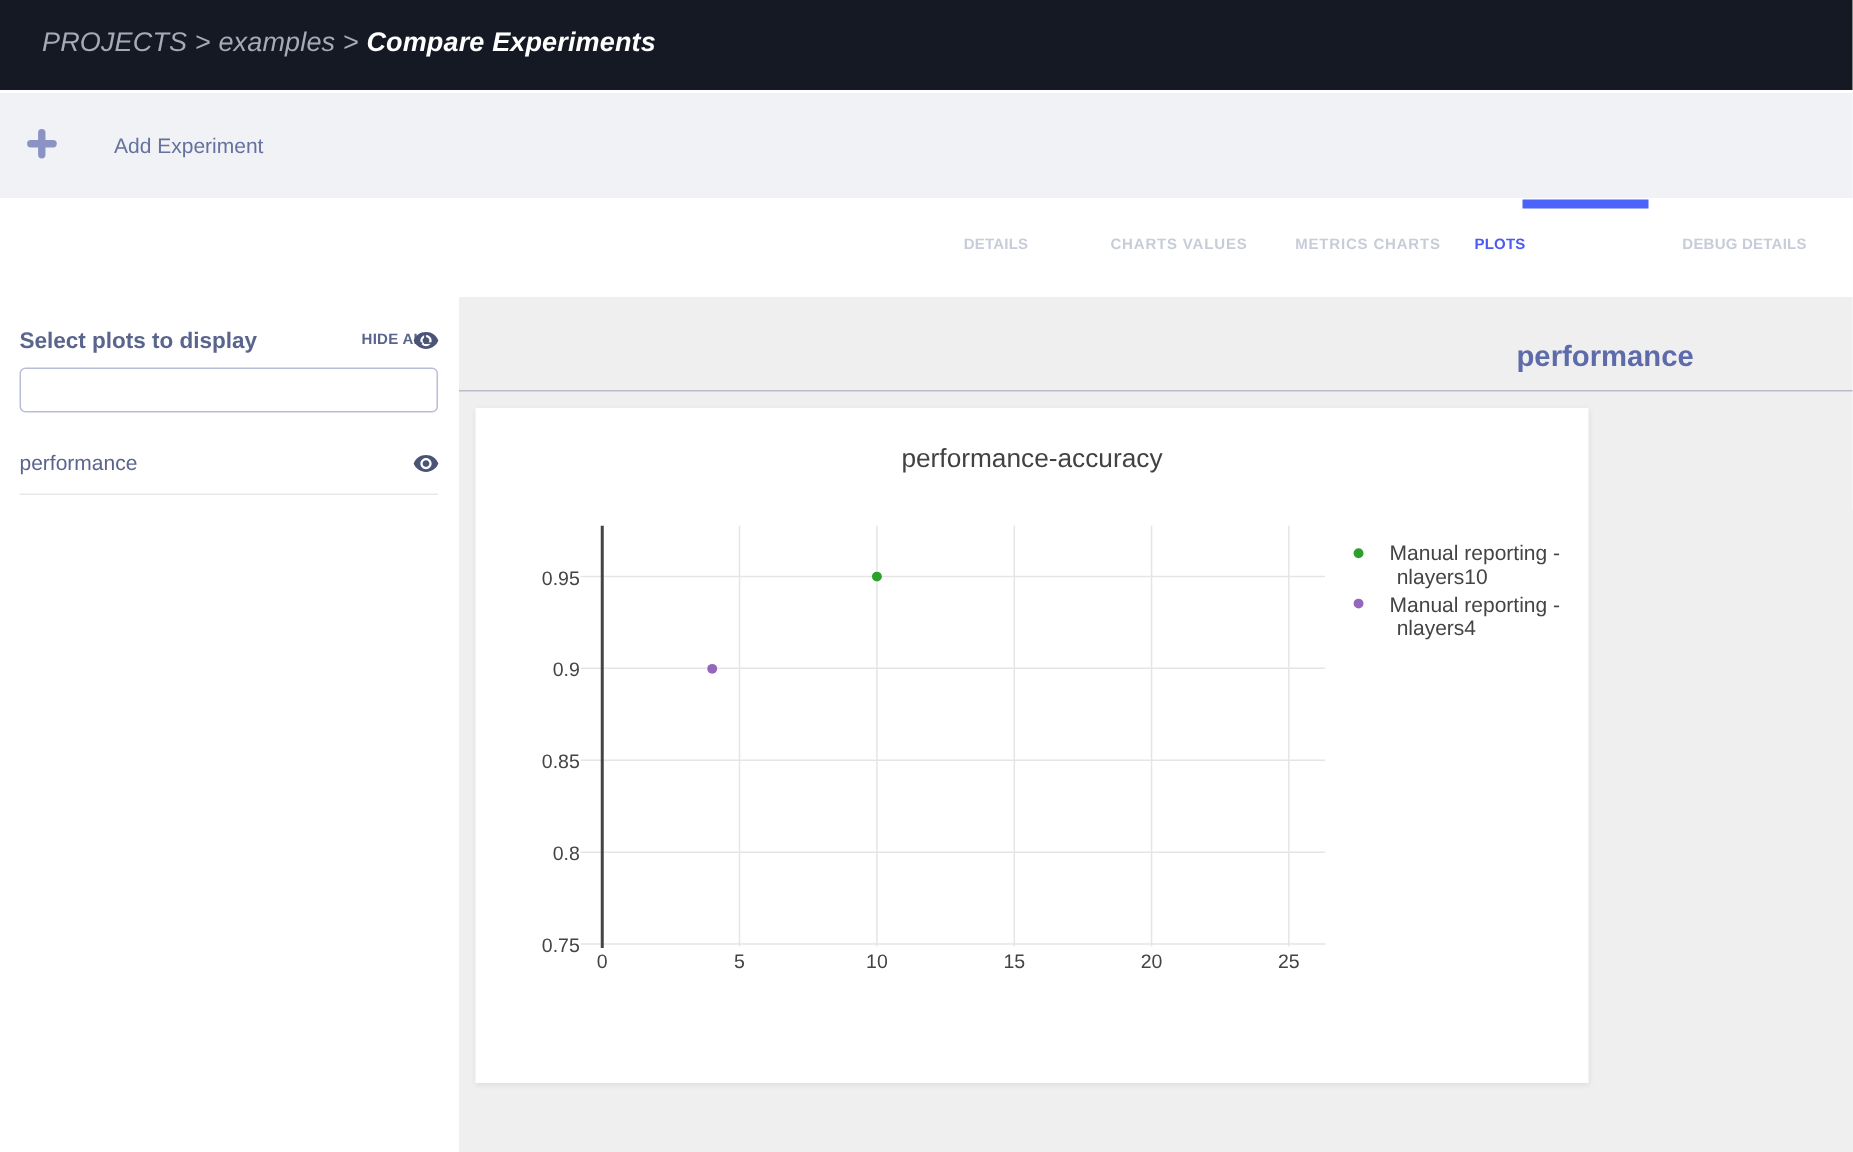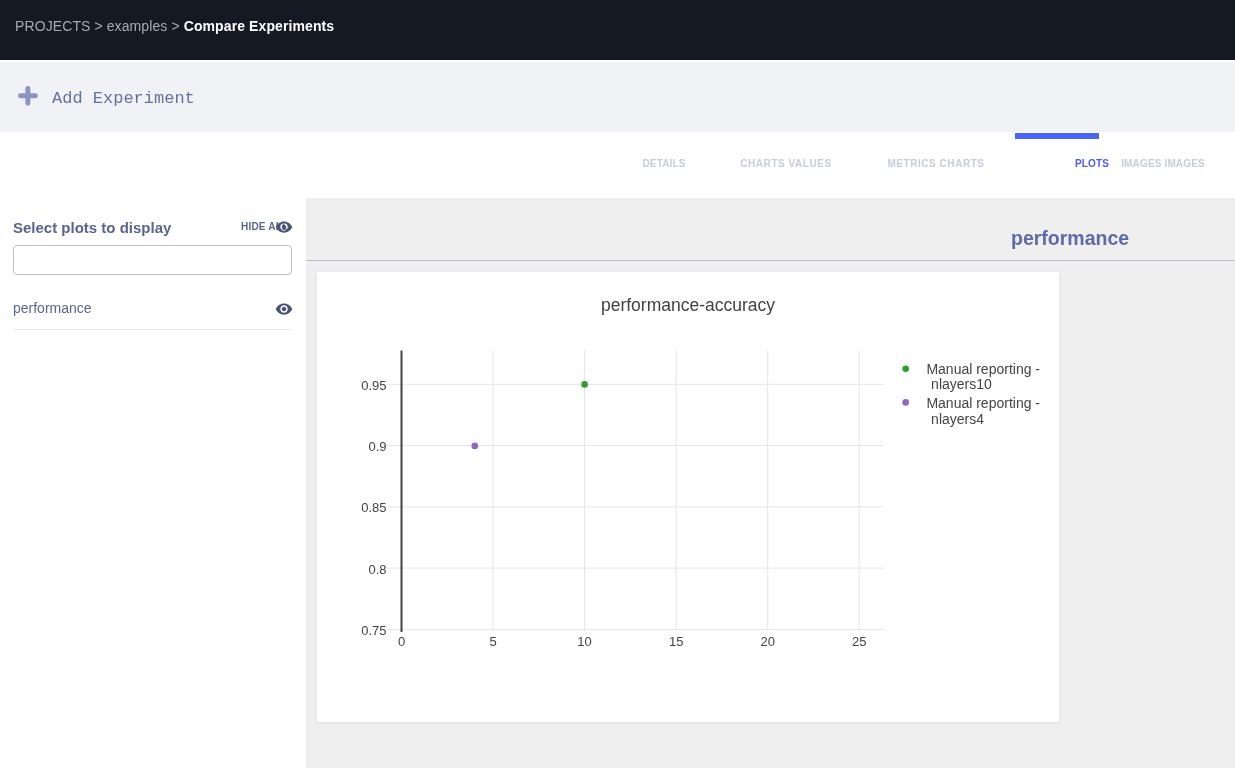--- a/index.html
+++ b/index.html
@@ -1,23 +1,23 @@
 <!DOCTYPE html>
 <html><head>
 <meta charset="utf-8">
 <style>
   * { margin:0; padding:0; box-sizing:border-box; }
   html,body { width:1235px; height:768px; background:#fff; overflow:hidden;
     font-family:"Liberation Sans", sans-serif; }
   .abs { position:absolute; }
   #topbar { position:absolute; left:0; top:0; width:1235px; height:59.5px; background:#151924; }
-  #crumbs { position:absolute; left:15px; top:18px; font-size:14px; letter-spacing:0.1px; color:#a4aab8; }
+  #crumbs { position:absolute; left:28px; top:18px; font-size:18px; letter-spacing:0.1px; color:#a4aab8;font-style:italic; }
   #crumbs b { color:#ffffff; font-weight:bold; }
   #toolbar { position:absolute; left:0; top:61.5px; width:1235px; height:70.5px; background:#f1f2f6; }
-  #addtxt { position:absolute; left:52px; top:88.5px; font-size:17px; color:#65719e;font-family:Liberation Mono, monospace; }
+  #addtxt { position:absolute; left:76px; top:88.5px; font-size:14px; color:#65719e; }
   #tabbar { position:absolute; left:0; top:132px; width:1235px; height:66px; background:#ffffff; }
   #indicator { position:absolute; left:1015px; top:133px; width:84px; height:6px; background:#4b63fa; }
   .tab { position:absolute; top:157.5px; font-size:10px; font-weight:bold; letter-spacing:0.15px;
     color:#c8ccd9; white-space:nowrap; transform:translateX(-50%); }
   .tab.active { color:#4b5af2; }
   #content { position:absolute; left:306px; top:198px; width:929px; height:570px; background:#efeff0; }
   #rheader { position:absolute; left:306px; top:198px; width:929px; height:63px; border-bottom:1px solid #b9bccf; }
   #rtitle { position:absolute; left:1011px; top:227px; font-size:19.5px; font-weight:bold; color:#5d6bab; }
   #sidebar { position:absolute; left:0; top:198px; width:306px; height:570px; background:#ffffff; }
   #seltitle { position:absolute; left:13px; top:219px; font-size:15px; font-weight:bold; color:#5a658e; }
@@ -38,23 +38,23 @@
   <g stroke="#8b93c5" stroke-width="4.9" stroke-linecap="round">
     <line x1="4.5" y1="11.8" x2="19.4" y2="11.8"></line>
     <line x1="11.85" y1="4.5" x2="11.85" y2="19.2"></line>
   </g>
 </svg>
 <div id="addtxt">Add Experiment</div>
 <div id="tabbar"></div>
 <div id="indicator"></div>
 <div class="tab" style="left:664px;">DETAILS</div>
 <div class="tab" style="left:786px; letter-spacing:0.55px;">CHARTS VALUES</div>
-<div class="tab" style="left:936px; letter-spacing:0.55px;">METRICS CHARTS</div>
-<div class="tab active" style="left:1092px;text-align:right;">PLOTS</div>
-<div class="tab" style="left:1163px;">IMAGES IMAGES</div>
+<div class="tab" style="left:912px; letter-spacing:0.55px;">METRICS CHARTS</div>
+<div class="tab active" style="left:1000px;text-align:right;">PLOTS</div>
+<div class="tab" style="left:1163px;">DEBUG DETAILS</div>
 
 <div id="content"></div>
 <div id="rheader"></div>
 <div id="rtitle">performance</div>
 <div id="sidebar"></div>
 <div id="seltitle">Select plots to display</div>
 <div id="hideall">HIDE ALL</div>
 <svg class="eye" style="left:275px; top:218px;" width="18" height="18" viewBox="0 0 24 24">
   <path fill="#4a5477" d="M12 4.5C7 4.5 2.73 7.61 1 12c1.73 4.39 6 7.5 11 7.5s9.27-3.11 11-7.5c-1.73-4.39-6-7.5-11-7.5zM12 17c-2.76 0-5-2.24-5-5s2.24-5 5-5 5 2.24 5 5-2.24 5-5 5zm0-8c-1.66 0-3 1.34-3 3s1.34 3 3 3 3-1.34 3-3-1.34-3-3-3z"></path>
 </svg>

